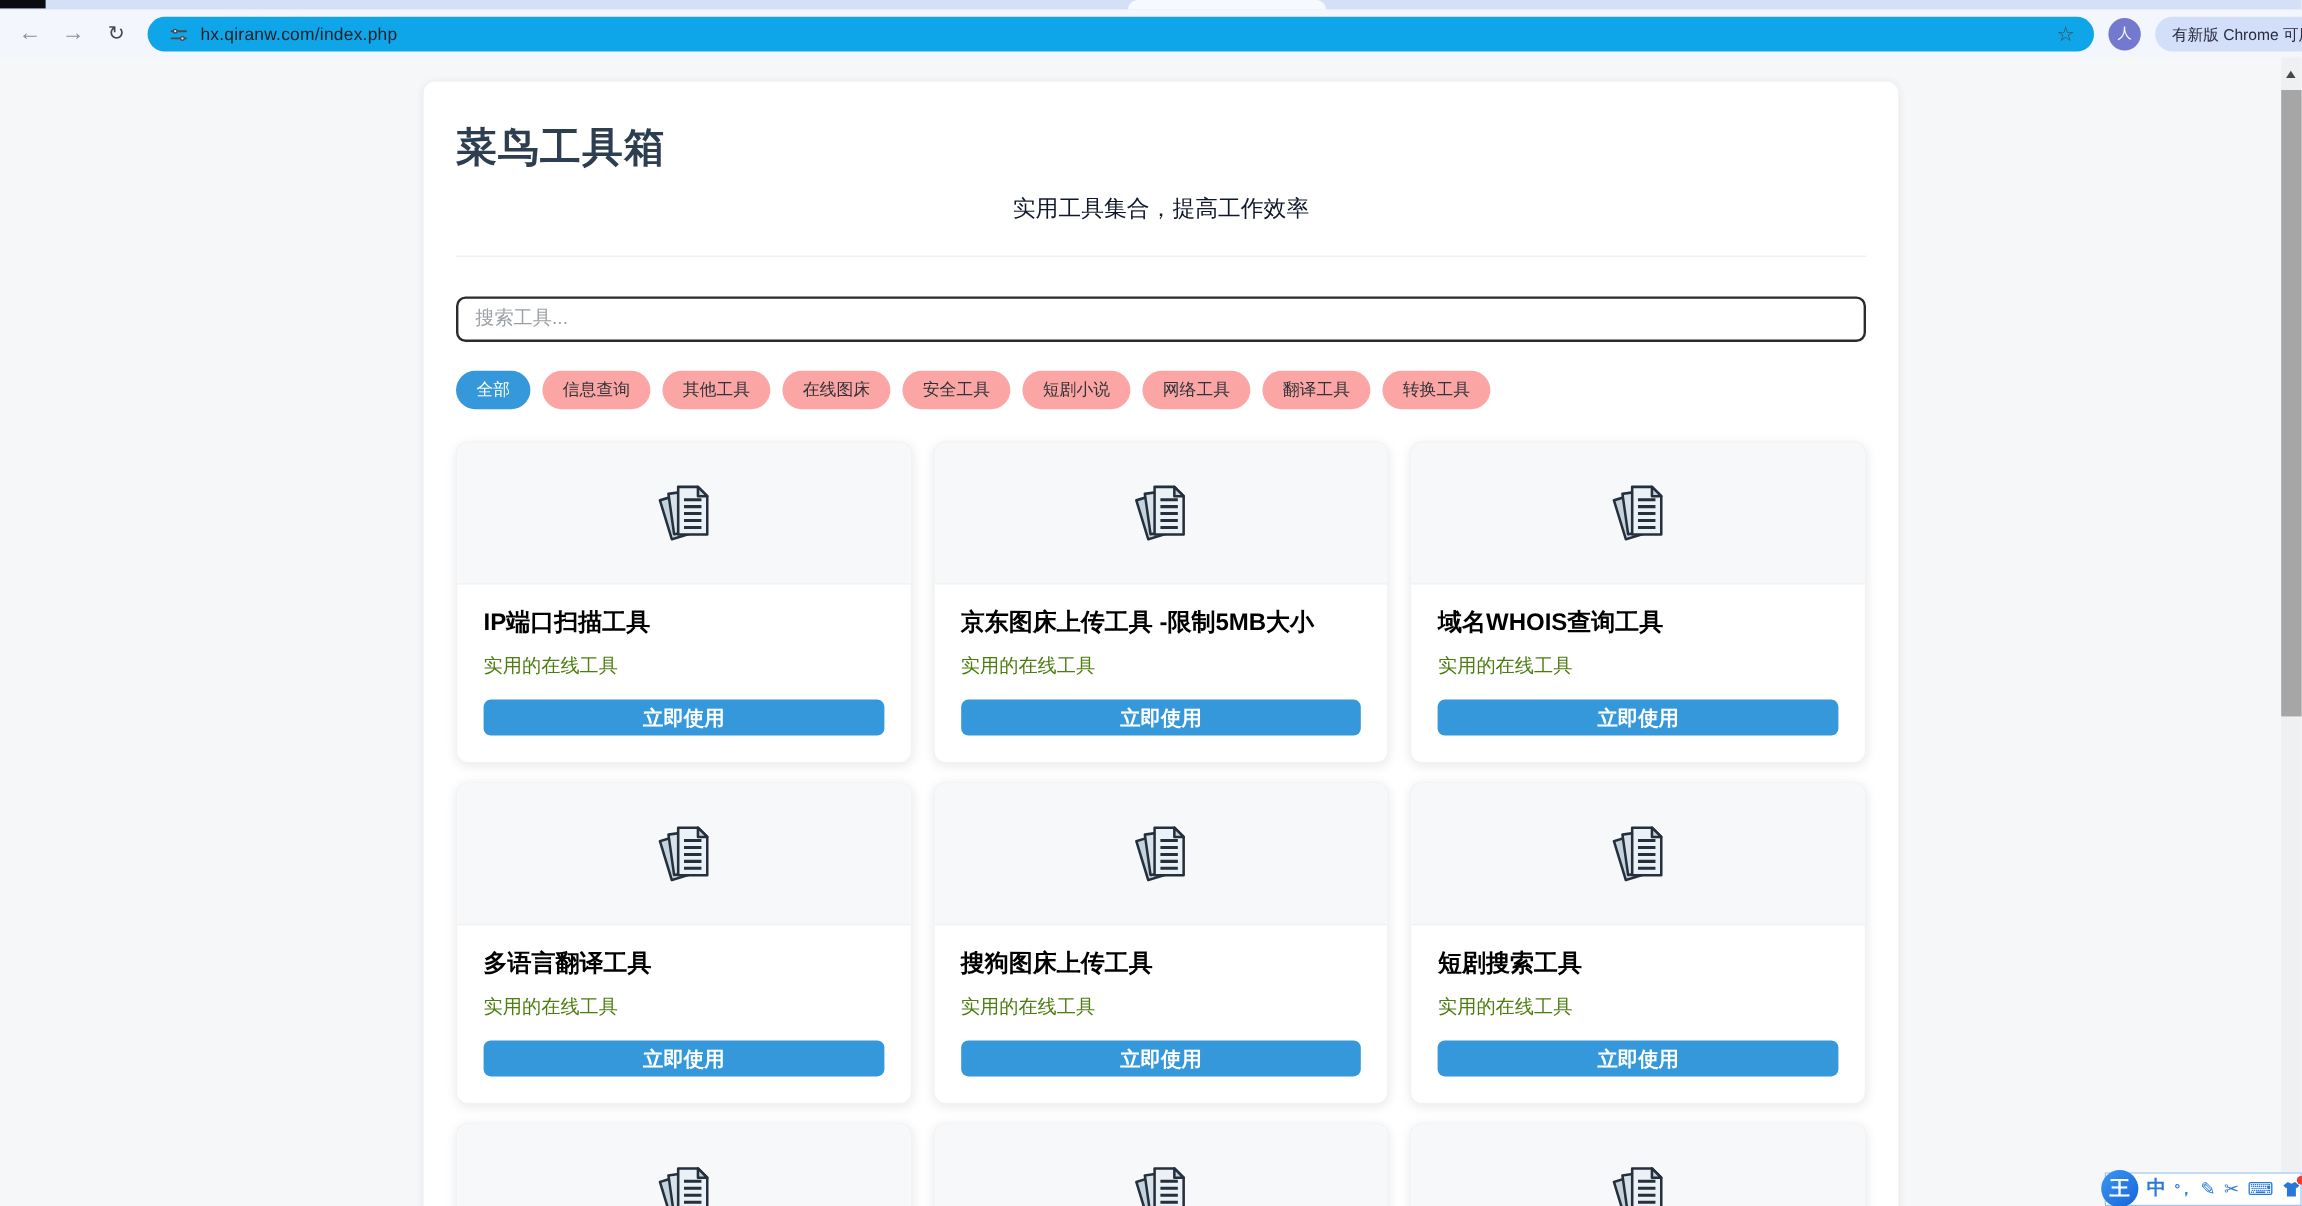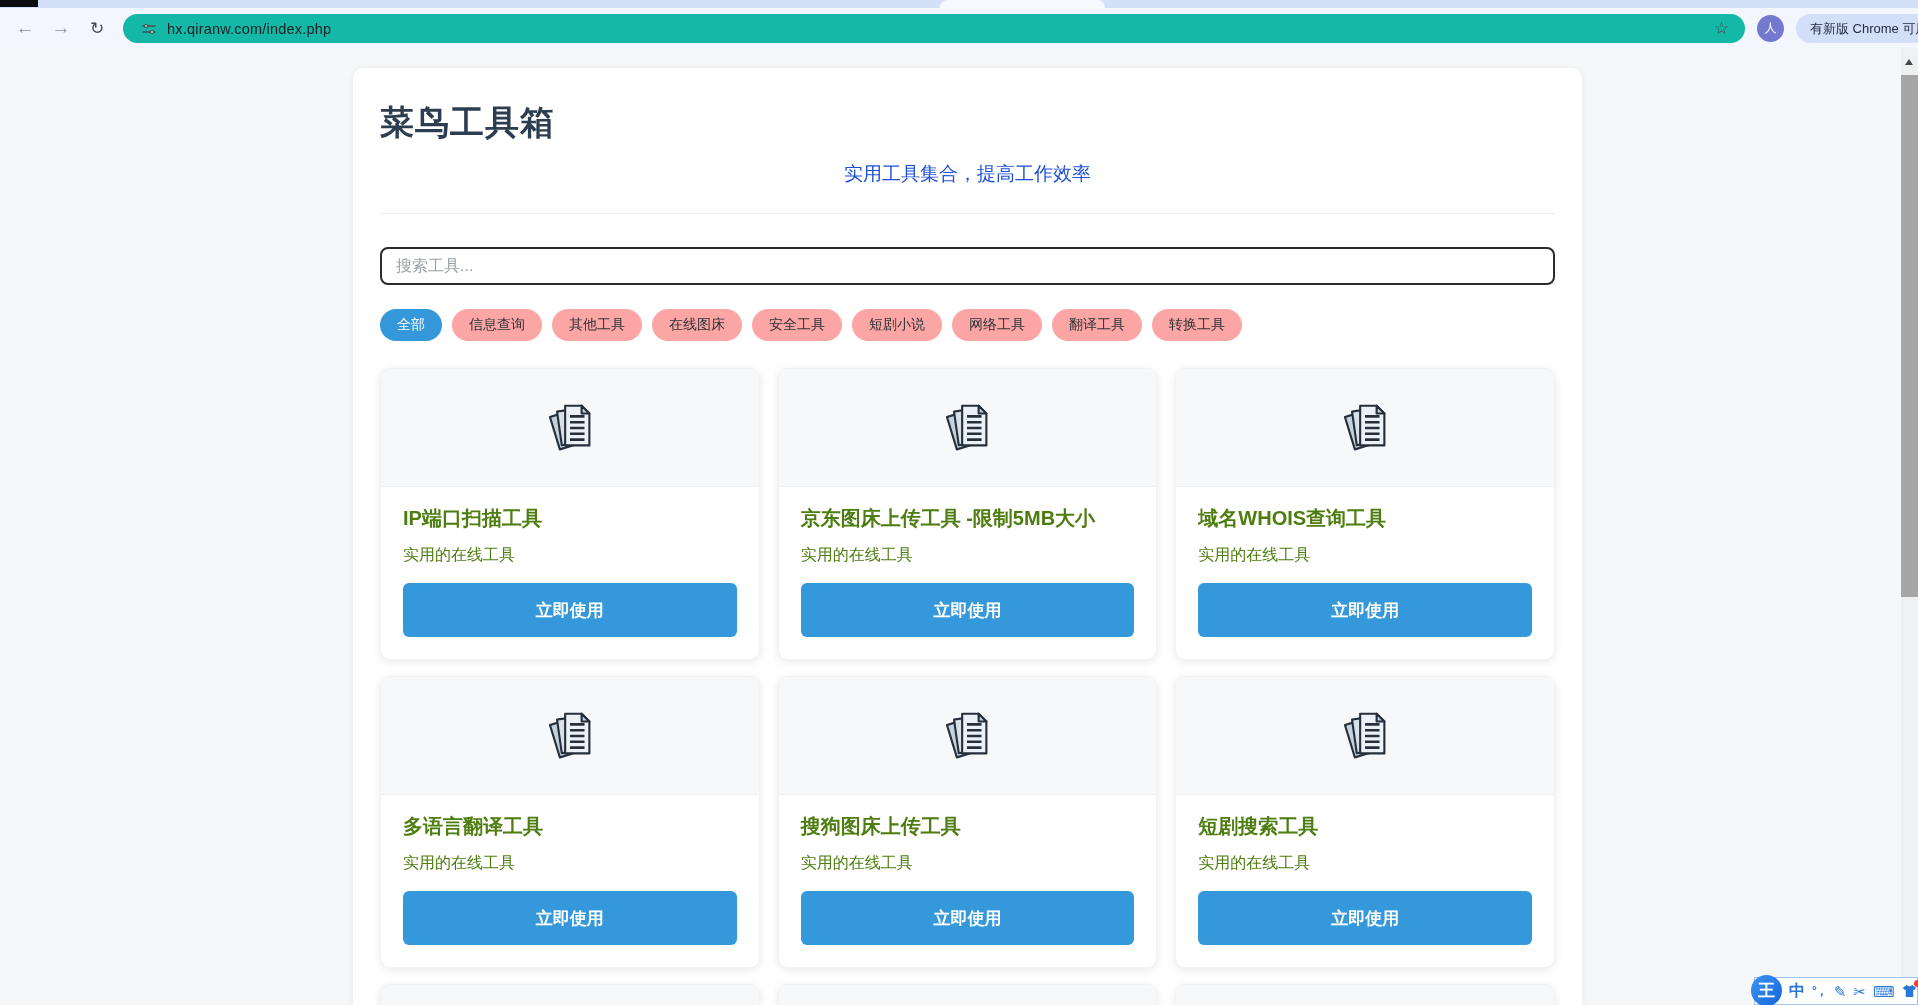--- a/index.html
+++ b/index.html
@@ -9,56 +9,56 @@
   
   .tabstrip { position:absolute; top:0; left:0; width:1918px; height:8px; background:#d4e0f7; }
   .corner-sliver { position:absolute; top:0; left:0; width:38px; height:7px; background:#0a0c10; }
   .active-tab-bottom { position:absolute; top:0; left:940px; width:165px; height:8px; background:#f6f9fe; border-radius:8px 8px 0 0; }
   .toolbar { position:absolute; top:8px; left:0; width:1918px; height:40px; background:#f3f6fd; }
   .nav-btn { position:absolute; top:7px; width:26px; height:26px; display:flex; align-items:center; justify-content:center;
              font-size:19px; color:#5f6368; border-radius:50%; cursor:pointer; }
   .nav-back    { left:12px; color:#8b9095; }
   .nav-forward { left:48px; color:#8b9095; }
   .nav-reload  { left:84px; color:#474b50; font-size:17px; }
-  .omnibox { position:absolute; top:6px; left:123px; width:1622px; height:29px; background:#14b8a6;
+  .omnibox { position:absolute; top:6px; left:123px; width:1622px; height:29px; background:#0ea5e9;
              border-radius:15px; display:flex; align-items:center; padding:0 12px; }
   .tune-icon { width:16px; height:16px; margin:0 10px 0 6px; flex:none; }
   .url-text { font-size:14.5px; color:#1d1f24; flex:1; letter-spacing:.2px; }
   .star-icon { font-size:17px; color:#42474d; margin-right:4px; }
   .avatar { position:absolute; top:7px; left:1757px; width:27px; height:27px; border-radius:50%;
             background:#7479d0; color:#fff; font-size:12px; display:flex; align-items:center; justify-content:center; }
   .update-pill { position:absolute; top:6px; left:1796px; height:29px; background:#d3dff8; border-radius:15px;
                  display:flex; align-items:center; padding:0 8px 0 14px; }
   .update-pill .label { font-size:13px; color:#272c41; white-space:nowrap; }
 
   
   .page { position:absolute; top:48px; left:0; right:0; bottom:0; background:#f6f7f8; overflow:hidden; }
   .panel { position:absolute; left:353px; top:20px; width:1229px; height:1200px; background:#ffffff;
            border-radius:10px 10px 0 0; box-shadow:0 1px 8px rgba(0,0,0,0.07); padding:32px 27px 0 27px; }
   .page-title { text-align:left; font-size:34px; font-weight:bold; color:#2c3e50; letter-spacing:1px; margin-bottom:15px; }
-  .page-subtitle { text-align:center; font-size:19px; color:#1d4ed8; margin-bottom:26px; }
+  .page-subtitle { text-align:center; font-size:19px; color:#0f172a; margin-bottom:26px; }
   .divider { border:none; border-top:1px solid #ececec; margin:0 0 33px 0; }
   .search-input { width:100%; height:38px; border:2px solid #2b2b2b; border-radius:8px; padding:0 14px;
                   font-size:16px; color:#a21caf; outline:none; margin-bottom:24px; background:#fff;
                   font-family:"Liberation Sans","DejaVu Sans",sans-serif; }
   .search-input::placeholder { color:#9aa0a6; }
   .chips { display:flex; gap:10px; margin-bottom:27px; }
   .chip { height:32px; padding:0 17px; border-radius:16px; background:#fca5a5; color:#2f3337;
           font-size:14px; display:flex; align-items:center; cursor:pointer; white-space:nowrap; }
   .chip.active { background:#3498db; color:#ffffff; }
 
   .grid { display:grid; grid-template-columns:repeat(3,1fr); column-gap:18px; row-gap:16px; }
   .card { background:#fff; border-radius:10px; overflow:hidden; box-shadow:0 2px 10px rgba(0,0,0,0.09);
           border:1px solid #f1f2f4; }
   .card-iconarea { height:118px; background:#f7f8fa; border-bottom:1px solid #eef0f2;
                    display:flex; align-items:center; justify-content:center; }
   .card-body { padding:18px 22px 22px 22px; }
-  .card-title { font-size:20px; font-weight:bold; color:#4d7c0f; margin-bottom:13px; min-height:24px; }
+  .card-title { font-size:20px; font-weight:bold; color:#000000; margin-bottom:13px; min-height:24px; }
   .card-desc { font-size:16px; color:#4d7c0f; margin-bottom:17px; min-height:18px; }
-  .card-btn { display:block; width:100%; height:54px; background:#3498db; border:none; border-radius:6px;
+  .card-btn { display:block; width:100%; height:30px; background:#3498db; border:none; border-radius:6px;
               color:#ffffff; font-size:17px; font-weight:bold; cursor:pointer;
               font-family:"Liberation Sans","DejaVu Sans",sans-serif; }
 
   
   .scrollbar { position:absolute; top:48px; right:0; width:17px; bottom:0; background:#eff0f1; z-index:40; }
   .scroll-up-arrow { position:absolute; top:11px; left:4px; width:0; height:0;
                      border-left:4.5px solid transparent; border-right:4.5px solid transparent;
                      border-bottom:6px solid #474747; }
   .scroll-thumb { position:absolute; top:27px; left:0; width:17px; height:522px; background:#a6a6a6; }
 

